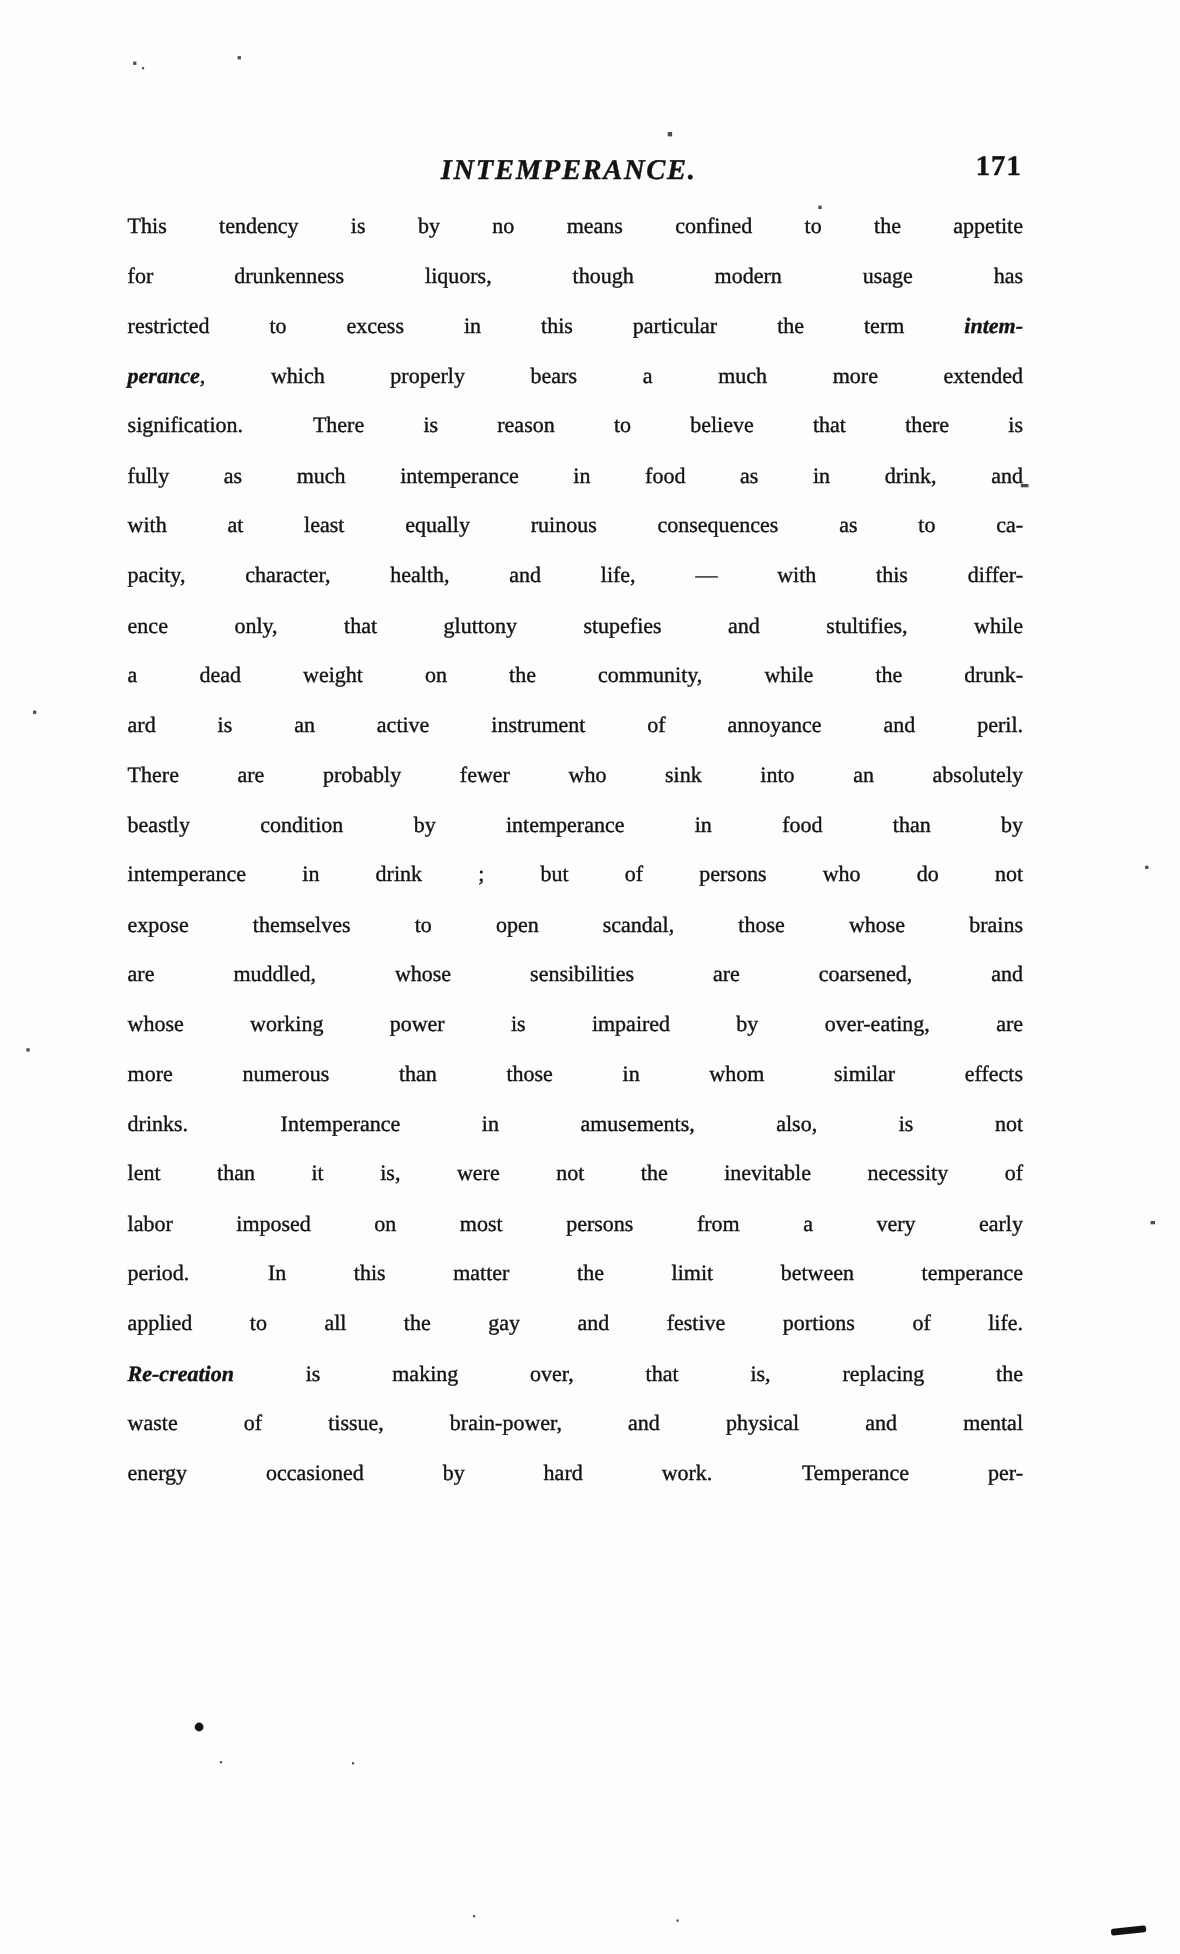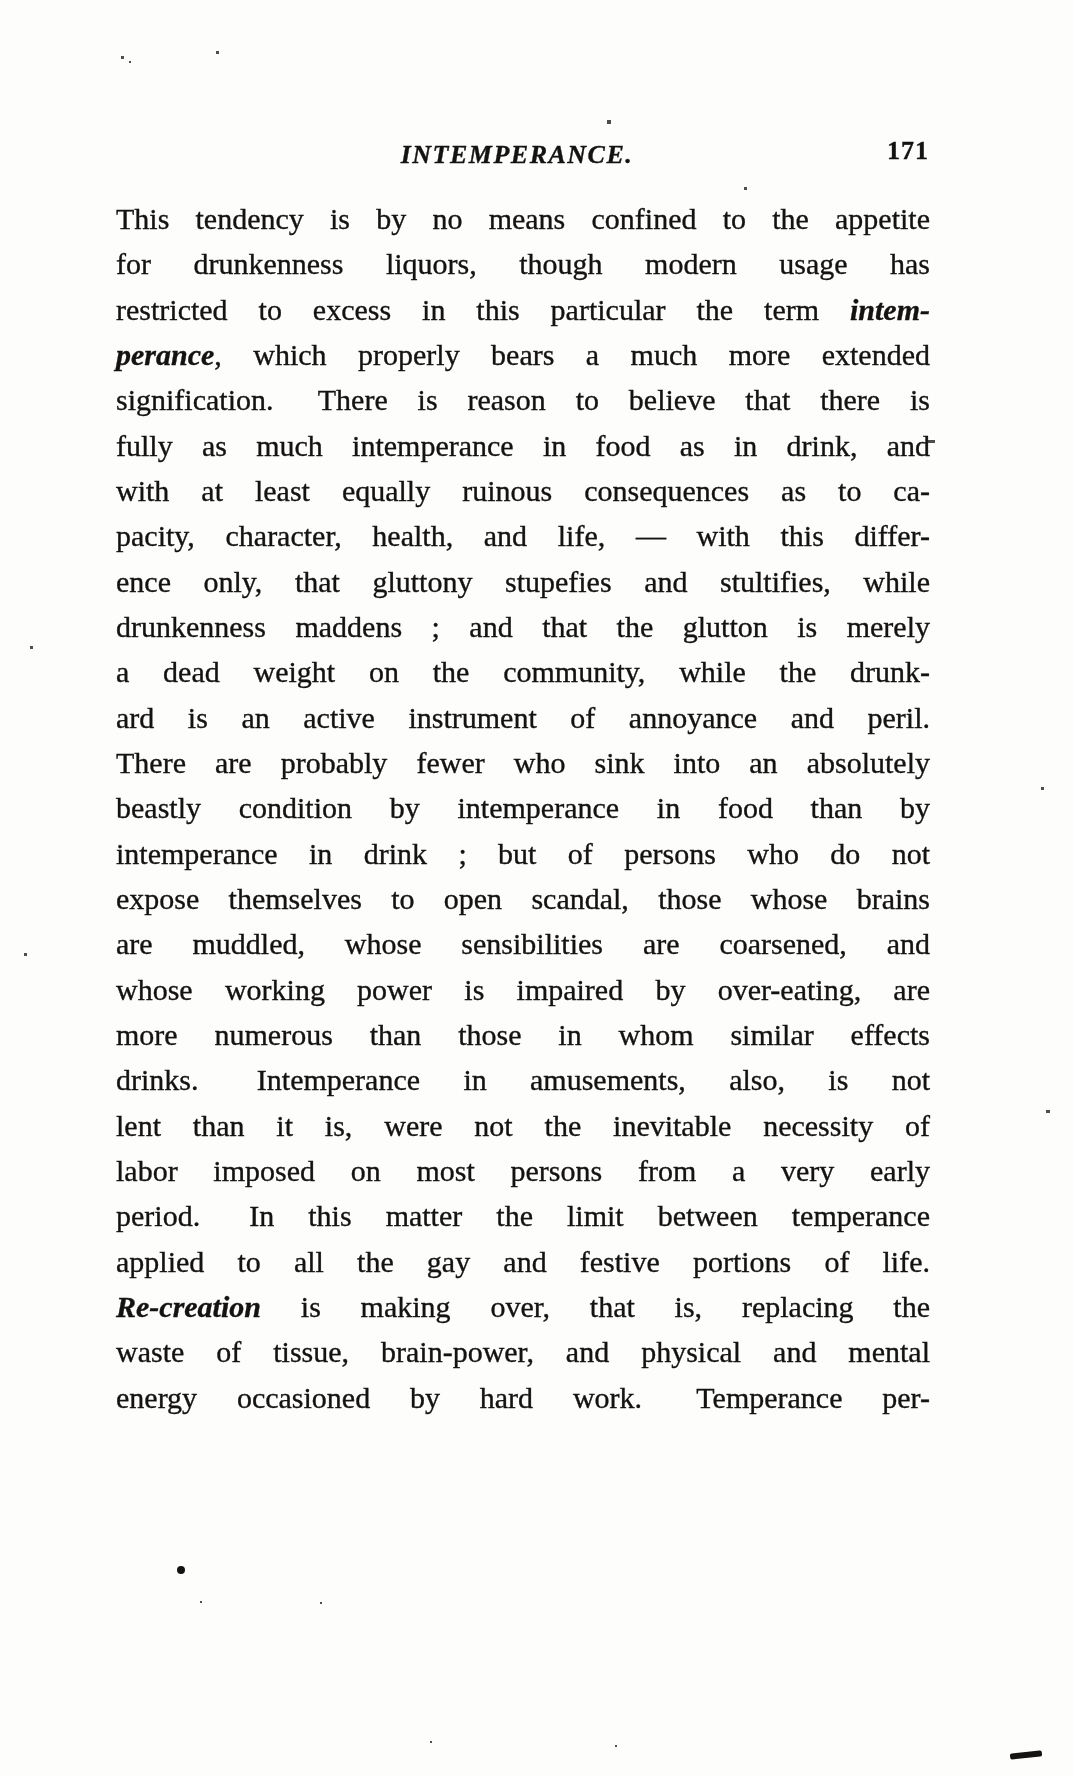--- a/index.html
+++ b/index.html
@@ -22,23 +22,23 @@
     position: absolute; left: 0; right: 0;
     text-align: center;
     font-style: italic; font-weight: 700;
     font-size: 26px; letter-spacing: 1.5px;
   }
   .page-number {
     position: absolute; right: 0; top: -4px;
     font-weight: 700; font-size: 26px; letter-spacing: 1px;
   }
   .body-text {
-    position: absolute; left: 116px; top: 196px;
+    position: absolute; left: 116px; top: 184px;
     width: 814px;
-    font-size: 30px; line-height: 45.33px;
+    font-size: 20px; line-height: 45.33px;
   }
   .line {
     text-align: justify;
     text-align-last: justify;
     height: 45.33px;
   }
   .line .it { font-style: italic; font-weight: bold; }
   .speck {
     position: absolute; background: #151312;
   }
@@ -58,21 +58,20 @@
   <div class="body-text">
       <div class="line"><span>This tendency is by no means confined to the appetite</span></div>
       <div class="line"><span>for drunkenness liquors, though modern usage has</span></div>
       <div class="line"><span>restricted to excess in this particular the term </span><span class="it">intem-</span></div>
       <div class="line"><span class="it">perance</span><span>, which properly bears a much more extended</span></div>
       <div class="line"><span>signification.  There is reason to believe that there is</span></div>
       <div class="line"><span>fully as much intemperance in food as in drink, and</span></div>
       <div class="line"><span>with at least equally ruinous consequences as to ca-</span></div>
       <div class="line"><span>pacity, character, health, and life, — with this differ-</span></div>
       <div class="line"><span>ence only, that gluttony stupefies and stultifies, while</span></div>
-      <div class="line"><span>drunkenness maddens ; and that the glutton is merely</span></div>
       <div class="line"><span>a dead weight on the community, while the drunk-</span></div>
       <div class="line"><span>ard is an active instrument of annoyance and peril.</span></div>
       <div class="line"><span>There are probably fewer who sink into an absolutely</span></div>
       <div class="line"><span>beastly condition by intemperance in food than by</span></div>
       <div class="line"><span>intemperance in drink ; but of persons who do not</span></div>
       <div class="line"><span>expose themselves to open scandal, those whose brains</span></div>
       <div class="line"><span>are muddled, whose sensibilities are coarsened, and</span></div>
       <div class="line"><span>whose working power is impaired by over-eating, are</span></div>
       <div class="line"><span>more numerous than those in whom similar effects</span></div>
       <div class="line"><span>drinks.  Intemperance in amusements, also, is not</span></div>

